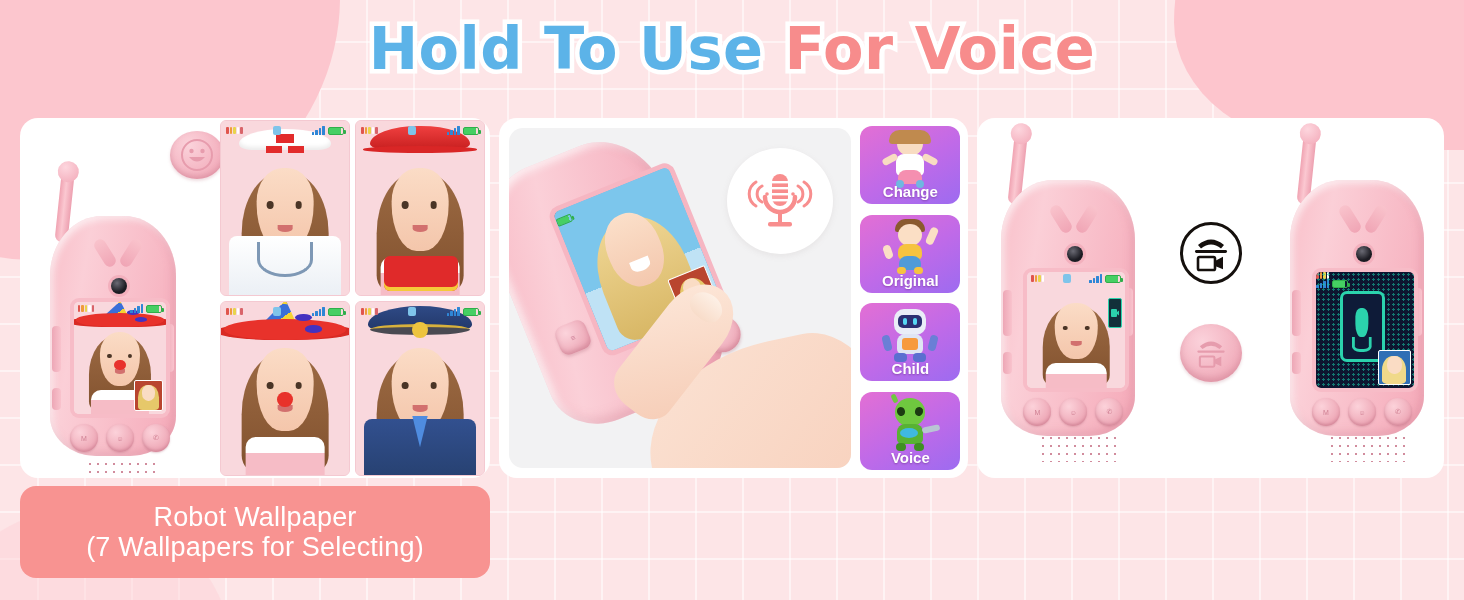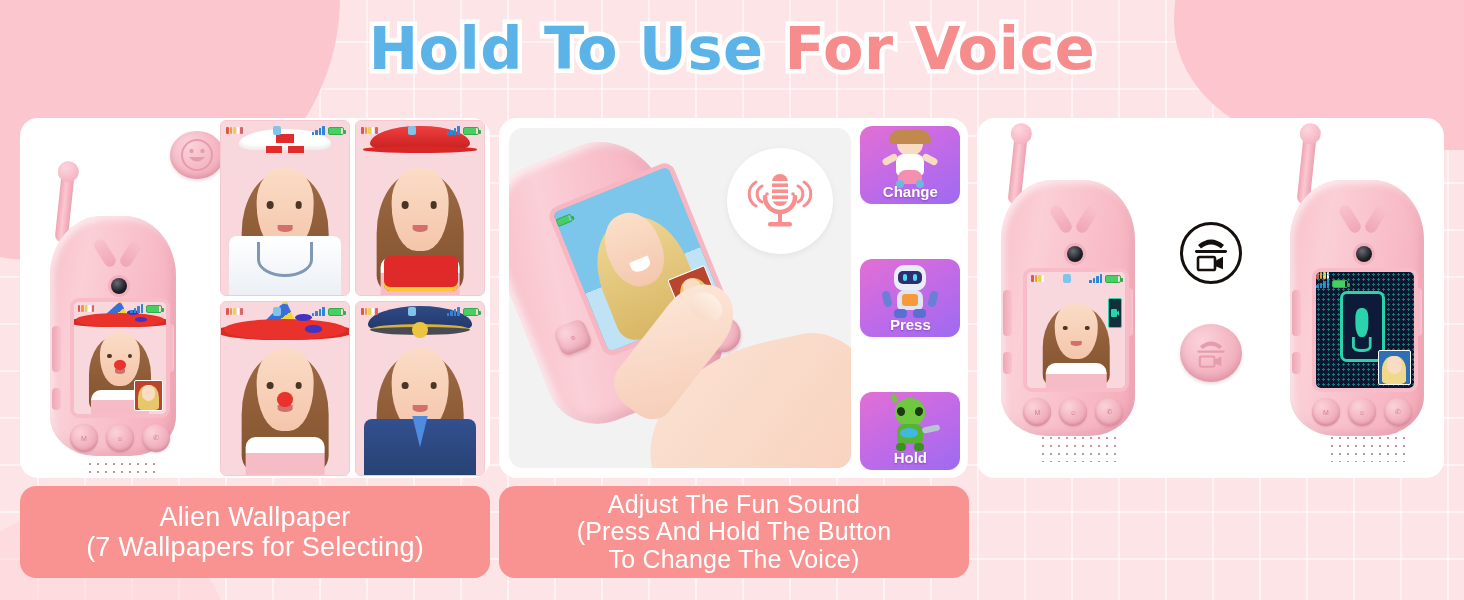--- a/index.html
+++ b/index.html
@@ -750,50 +750,63 @@
           <div class="chr-body" style="top:24px;width:28px;height:22px;background:#ffffff;"></div>
           <div class="chr-body" style="top:40px;width:24px;height:14px;background:#f58fb0;"></div>
           <div class="chr-limb" style="left:4px;top:26px;width:16px;height:7px;background:#f8dcc2;transform:rotate(-28deg)"></div>
           <div class="chr-limb" style="right:4px;top:26px;width:16px;height:7px;background:#f8dcc2;transform:rotate(28deg)"></div>
           <div class="chr-limb" style="left:18px;top:50px;width:8px;height:8px;background:#6fb7e0;"></div>
           <div class="chr-limb" style="right:18px;top:50px;width:8px;height:8px;background:#6fb7e0;"></div>
         </div>
         <span class="vlabel">Change</span>
       </div>
 
+      <div class="voice-card">
+        <div class="vc-art">
+          <div class="chr-limb" style="left:17px;top:0;width:30px;height:13px;background:#8a5a2e;border-radius:14px 14px 3px 3px;"></div>
+          <div class="chr-head" style="top:5px;width:24px;height:22px;background:#fbdfc5;"></div>
+          <div class="chr-body" style="top:25px;width:24px;height:16px;background:#f6c33f;"></div>
+          <div class="chr-body" style="top:37px;width:22px;height:14px;background:#4f9bd8;"></div>
+          <div class="chr-limb" style="right:6px;top:8px;width:8px;height:18px;background:#fbdfc5;transform:rotate(24deg)"></div>
+          <div class="chr-limb" style="left:6px;top:26px;width:8px;height:14px;background:#fbdfc5;transform:rotate(-18deg)"></div>
+          <div class="chr-limb" style="left:19px;top:48px;width:9px;height:7px;background:#f6c33f;"></div>
+          <div class="chr-limb" style="right:19px;top:48px;width:9px;height:7px;background:#f6c33f;"></div>
+        </div>
+        <span class="vlabel">Original</span>
+      </div>
 
       <div class="voice-card">
         <div class="vc-art">
           <div class="chr-head" style="top:2px;width:32px;height:26px;background:#e9edf7;border-radius:10px;"></div>
           <div class="chr-limb" style="left:20px;top:8px;width:24px;height:13px;background:#2b2f72;border-radius:5px;"></div>
           <div class="chr-limb" style="left:25px;top:11px;width:4px;height:7px;background:#56d8f5;"></div>
           <div class="chr-limb" style="left:35px;top:11px;width:4px;height:7px;background:#56d8f5;"></div>
           <div class="chr-body" style="top:27px;width:26px;height:20px;background:#dfe5f3;"></div>
           <div class="chr-limb" style="left:24px;top:31px;width:16px;height:12px;background:#f79a3c;border-radius:3px;"></div>
           <div class="chr-limb" style="left:5px;top:28px;width:8px;height:16px;background:#6a7fd6;transform:rotate(-14deg)"></div>
           <div class="chr-limb" style="right:5px;top:28px;width:8px;height:16px;background:#6a7fd6;transform:rotate(14deg)"></div>
           <div class="chr-limb" style="left:16px;top:46px;width:13px;height:9px;background:#5b6fd0;"></div>
           <div class="chr-limb" style="right:16px;top:46px;width:13px;height:9px;background:#5b6fd0;"></div>
         </div>
-        <span class="vlabel">Press</span>
+        <span class="vlabel">Child</span>
       </div>
 
       <div class="voice-card">
         <div class="vc-art">
           <div class="chr-head" style="top:2px;width:30px;height:28px;background:#6fc83f;border-radius:50% 50% 46% 46%;"></div>
           <div class="chr-limb" style="left:19px;top:11px;width:8px;height:9px;background:#1d3b12;border-radius:50%;transform:rotate(-18deg)"></div>
           <div class="chr-limb" style="right:19px;top:11px;width:8px;height:9px;background:#1d3b12;border-radius:50%;transform:rotate(18deg)"></div>
           <div class="chr-limb" style="left:14px;top:-2px;width:5px;height:9px;background:#6fc83f;transform:rotate(-24deg)"></div>
           <div class="chr-body" style="top:28px;width:26px;height:20px;background:#58b233;"></div>
           <div class="chr-limb" style="left:22px;top:32px;width:18px;height:10px;background:#3fb9e0;border-radius:50%;"></div>
           <div class="chr-limb" style="right:2px;top:30px;width:18px;height:6px;background:#b9c4d4;border-radius:4px;transform:rotate(-12deg)"></div>
           <div class="chr-limb" style="left:18px;top:47px;width:10px;height:8px;background:#3f8f24;"></div>
           <div class="chr-limb" style="right:18px;top:47px;width:10px;height:8px;background:#3f8f24;"></div>
         </div>
-        <span class="vlabel">Hold</span>
+        <span class="vlabel">Voice</span>
       </div>
 
     </div>
   </div>
 
   <div class="panel p3">
     <div class="p3-inner">
 
       <div class="wt3 left">
         <div class="wt-antenna"></div>
@@ -920,21 +933,16 @@
         </div>
       </div>
 
     </div>
   </div>
 
 </div>
 
 <div id="captions">
   <div class="caption c1">
-    <span>Alien Wallpaper</span>
+    <span>Robot Wallpaper</span>
     <span>(7 Wallpapers for Selecting)</span>
   </div>
-  <div class="caption c2">
-    <span>Adjust The Fun Sound</span>
-    <span>(Press And Hold The Button</span>
-    <span>To Change The Voice)</span>
-  </div>
 </div>
 
 </body></html>

